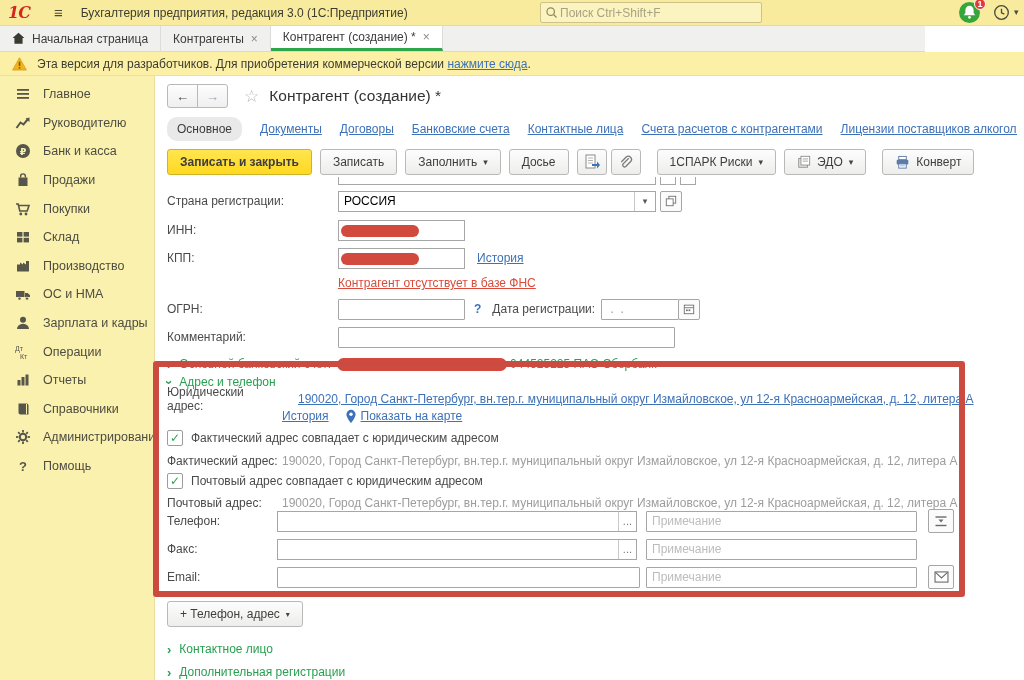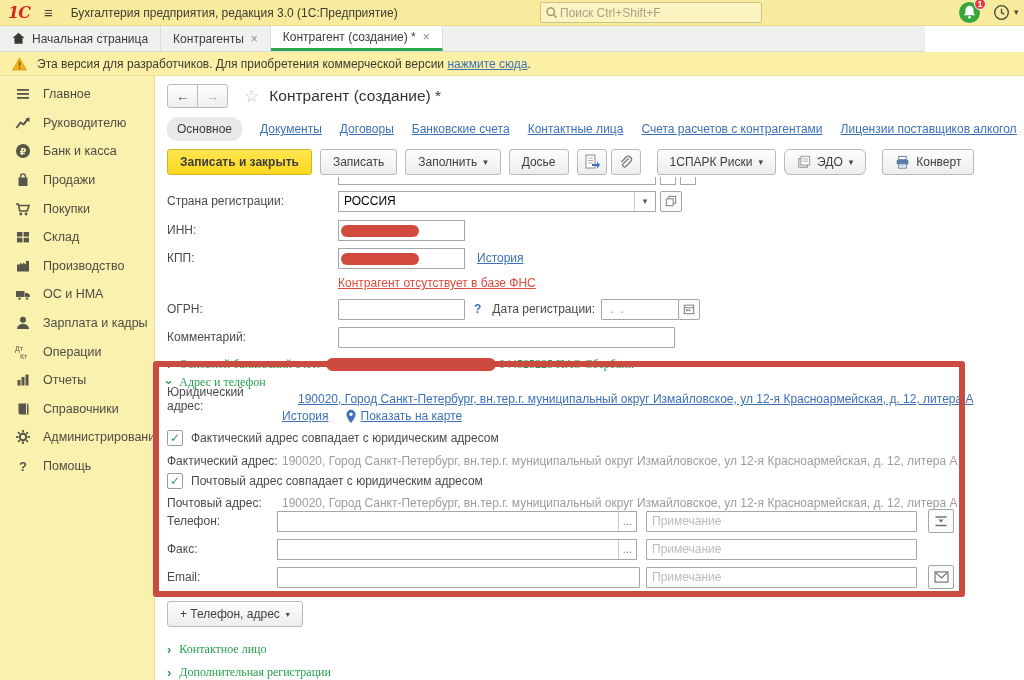--- a/index.html
+++ b/index.html
@@ -3,21 +3,21 @@
 <meta charset="utf-8">
 <style>
   html,body{margin:0;padding:0;background:#fff;}
   body{width:1024px;height:680px;overflow:hidden;font-family:"Liberation Sans","DejaVu Sans",sans-serif;font-size:12px;color:#444;}
   .screen{position:relative;width:1024px;height:680px;background:#fff;}
   .abs{position:absolute;}
   .nowrap{white-space:nowrap;}
 
   
   .topbar{position:absolute;left:0;top:0;width:1024px;height:26px;background:#F8EB9E;border-bottom:1px solid #E8DC8E;display:flex;align-items:center;box-sizing:border-box;}
-  .logo{font-family:"DejaVu Serif",serif;font-style:italic;font-weight:bold;font-size:16px;color:#D9251D;margin:0 0 0 8px;letter-spacing:-1px;}
+  .logo{font-family:"DejaVu Serif",serif;font-style:italic;font-weight:bold;font-size:16px;color:#D9251D;margin:0 10px 0 8px;letter-spacing:-1px;}
   .burger{font-size:15px;color:#4A4A3C;margin:0 0 0 14px;cursor:pointer;}
   .apptitle{margin-left:18px;color:#3C3C32;}
   .search{position:absolute;left:540px;top:2px;width:222px;height:21px;background:#FBF4C0;border:1px solid #CEC28B;border-radius:2px;display:flex;align-items:center;padding:0 4px;box-sizing:border-box;}
   .search input{flex:1;border:none;background:transparent;outline:none;font:inherit;color:#6B6652;min-width:0;}
   .search input::placeholder{color:#A9A283;}
   .bellwrap{position:absolute;left:958px;top:1px;width:24px;height:24px;cursor:pointer;}
   .badge{position:absolute;right:-4px;top:-3px;min-width:12px;height:12px;background:#E53935;color:#fff;font-size:9px;font-weight:bold;border-radius:7px;display:flex;align-items:center;justify-content:center;padding:0 2px;border:1px solid #fff;box-sizing:border-box;}
   .clockwrap{position:absolute;left:993px;top:4px;cursor:pointer;}
   .topcaret{position:absolute;left:1014px;top:7px;font-size:9px;color:#4A4A3C;cursor:pointer;}
 
@@ -41,21 +41,21 @@
   .row{position:absolute;display:flex;align-items:center;height:22px;}
   .lbl{color:#4A4A4A;flex:none;}
   .input{box-sizing:border-box;height:21px;border:1px solid #A6A6A6;background:#fff;font:inherit;font-size:12px;color:#333;padding:0 5px;border-radius:1px;outline:none;}
   .input::placeholder{color:#BCBCBC;}
   .minibox{box-sizing:border-box;height:21px;border:1px solid #A6A6A6;background:#fff;display:flex;align-items:center;}
   .combo{box-sizing:border-box;height:21px;border:1px solid #A6A6A6;background:#fff;display:flex;align-items:center;}
   .combo input{flex:1;border:none;outline:none;font:inherit;padding:0 5px;min-width:0;background:transparent;}
   .combo .dd{width:20px;align-self:stretch;border-left:1px solid #C9C9C9;display:flex;align-items:center;justify-content:center;color:#555;font-size:9px;cursor:pointer;}
   .sqbtn{box-sizing:border-box;width:22px;height:21px;border:1px solid #A6A6A6;background:#FBFBFB;display:flex;align-items:center;justify-content:center;cursor:pointer;border-radius:2px;}
   .link{color:#3D71B8;text-decoration:underline;cursor:pointer;}
-  .glink{color:#27A050;cursor:pointer;text-decoration:none;font-family:Liberation Serif, serif;}
+  .glink{color:#27A050;cursor:pointer;text-decoration:none;}
   .rlink{color:#DC4A3A;text-decoration:underline;cursor:pointer;}
   .grayval{color:#9D9D9D;}
   .btn{display:inline-flex;align-items:center;gap:6px;height:26px;padding:0 12px;background:linear-gradient(#FDFDFD,#EDEDEB);border:1px solid #B9B9B9;border-radius:3px;color:#3E3E3E;cursor:pointer;font:inherit;font-size:12px;box-sizing:border-box;white-space:nowrap;}
   .btn.primary{background:linear-gradient(#FFE550,#FFD91F);border-color:#CDB52A;font-weight:bold;}
   .btn.iconbtn{width:30px;padding:0;justify-content:center;}
   .caret{font-size:9px;color:#444;}
   .redact{background:#D2493E;border-radius:7px;height:12px;}
   .chk{width:14px;height:14px;border:1px solid #9C9C9C;border-radius:2px;background:#fff;display:inline-flex;align-items:center;justify-content:center;color:#2CA04B;font-weight:bold;font-size:12px;flex:none;cursor:pointer;}
   .chev{color:#27A050;display:inline-block;font-weight:bold;font-size:13px;line-height:1;}
   .chev.open{transform:rotate(90deg);}
@@ -318,21 +318,21 @@
       </button>
       <button class="btn iconbtn" style="margin-left:4px;">
         <svg width="15" height="15" viewBox="0 0 16 16">
             <path d="M11.5 3.5 L5.5 9.5 a2 2 0 0 0 2.8 2.8 L13.5 7 a3.4 3.4 0 0 0 -4.8 -4.8 L3.5 7.4" fill="none" stroke="#7A7A7A" stroke-width="1.4"></path>
           </svg>
       </button>
       <button class="btn" style="margin-left:16px;">
           <span>1СПАРК Риски</span>
           <span class="caret">▾</span>
         </button>
-      <button class="btn" style="margin-left:8px;border-radius:6px;">
+      <button class="btn" style="margin-left:8px;">
         <svg width="14" height="14" viewBox="0 0 16 16">
             <rect x="2" y="4" width="10" height="10" fill="#E8E8E8" stroke="#8A8A8A"></rect>
             <rect x="4.5" y="1.5" width="10" height="10" fill="#fff" stroke="#8A8A8A"></rect>
             <line x1="6.5" y1="4.5" x2="12.5" y2="4.5" stroke="#9A9A9A"></line>
             <line x1="6.5" y1="7" x2="12.5" y2="7" stroke="#9A9A9A"></line>
           </svg>
         <span>ЭДО</span>
           <span class="caret">▾</span>
         </button>
       <button class="btn" style="margin-left:16px;">

